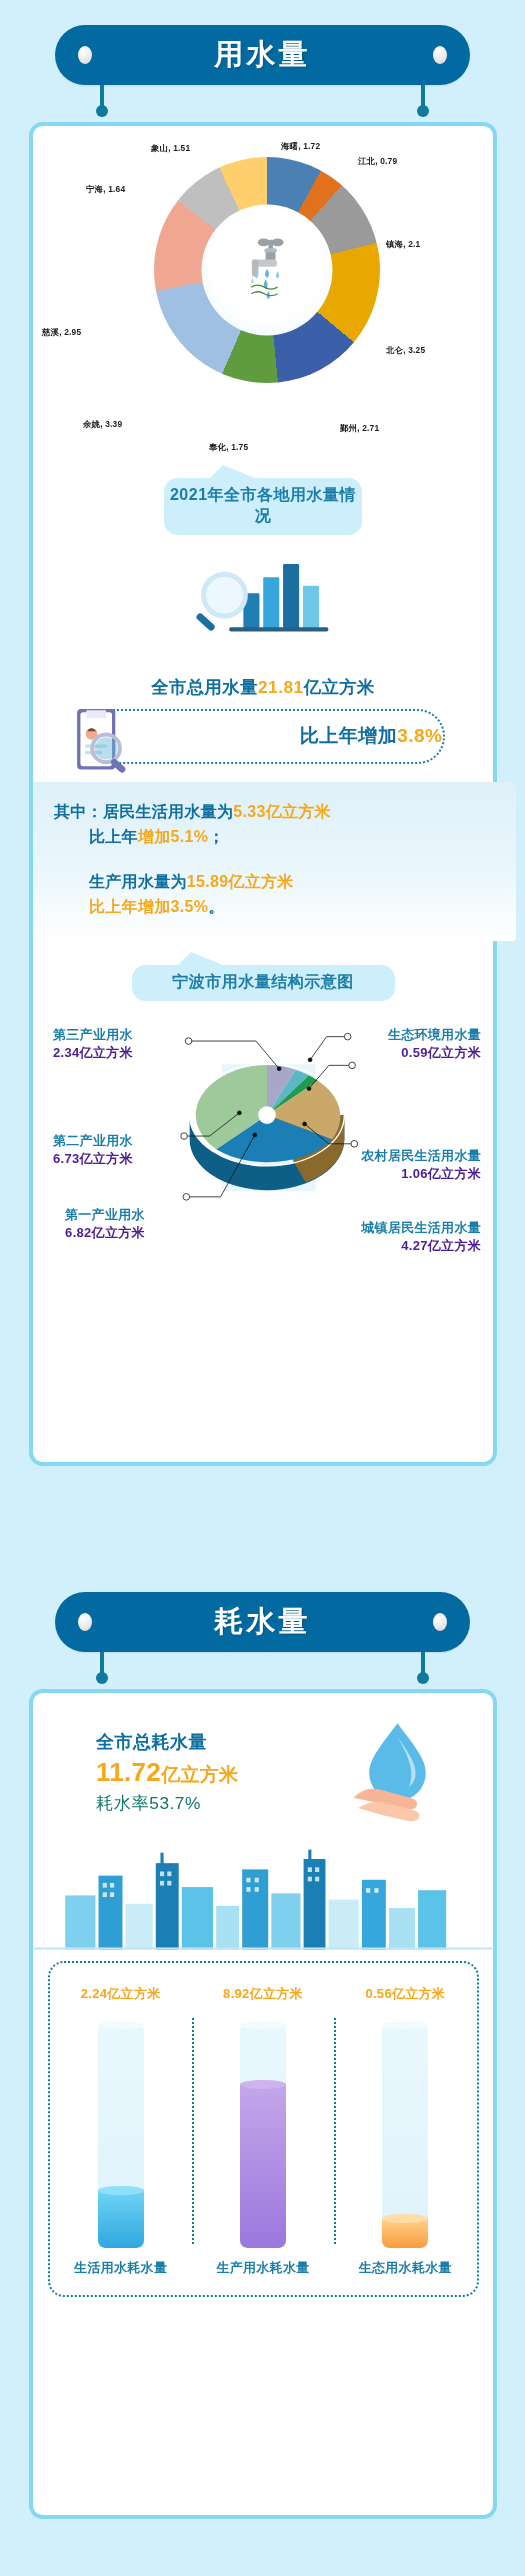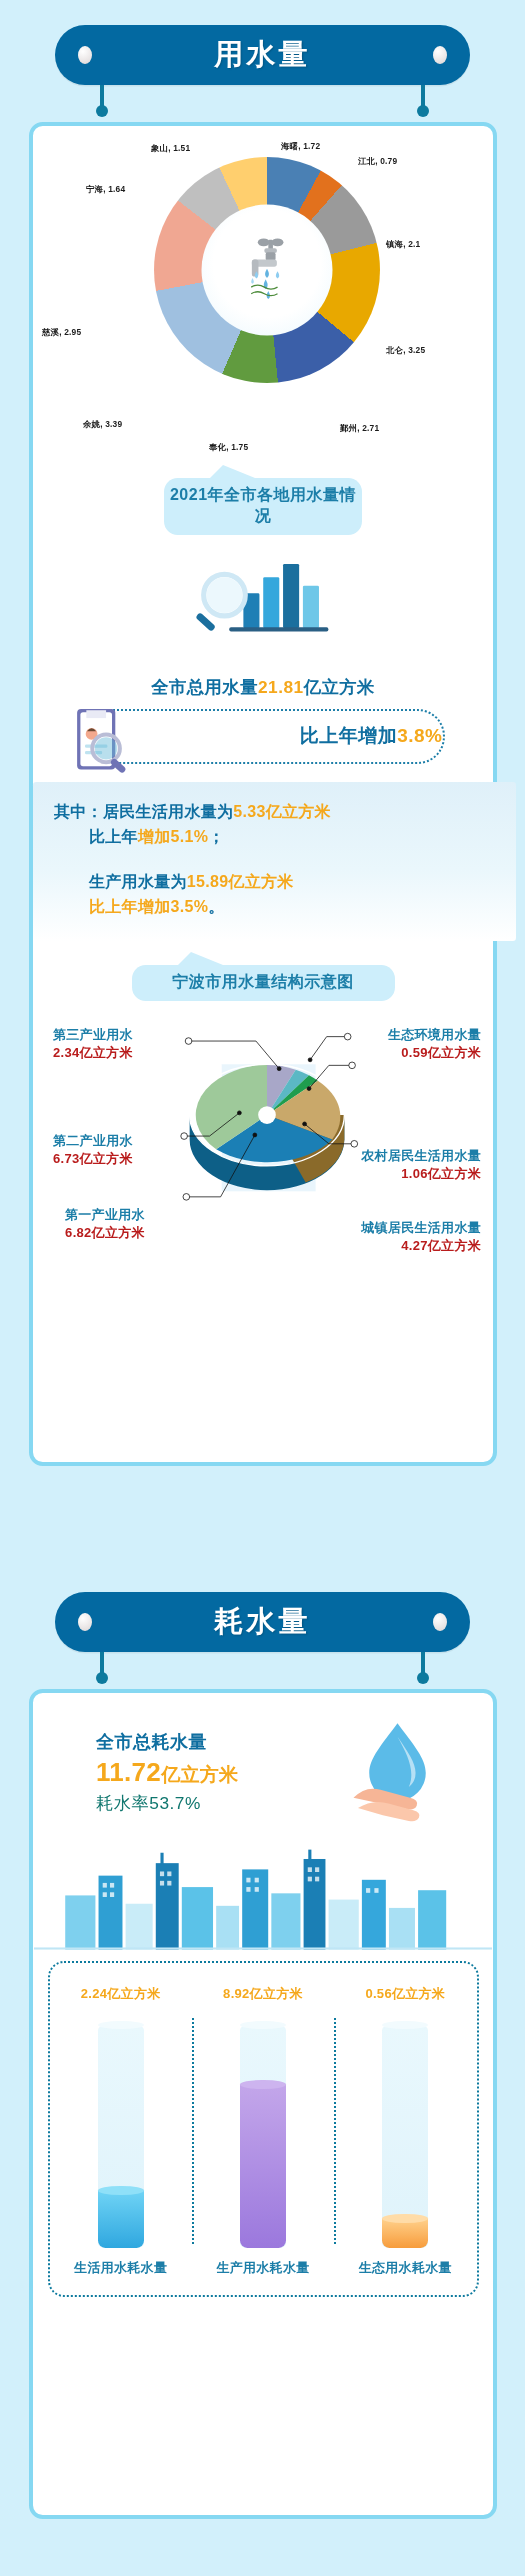--- a/index.html
+++ b/index.html
@@ -99,21 +99,21 @@
     background:linear-gradient(180deg,#dff0f9 0%,#eaf7fc 55%,#ffffff 100%);
     border-radius:3.2px;
   }
   .blue-panel p { font-size:16px; font-weight:bold; color:#0f6ea0; line-height:1.55; letter-spacing:0.3px; }
   .indent { padding-left:35px; }
 
   
   .pie-area { position:relative; width:468px; height:273px; }
   .pie-label { position:absolute; white-space:nowrap; }
   .pie-label .name { display:block; font-size:13px; font-weight:bold; color:#1c7ea8; letter-spacing:0.3px; }
-  .pie-label .val  { display:block; font-size:13px; font-weight:bold; color:#b91c1c; letter-spacing:0.3px; }
+  .pie-label .val  { display:block; font-size:13px; font-weight:bold; color:#4c1d95; letter-spacing:0.3px; }
   .pie-label.r .name, .pie-label.r .val { text-align:right; }
 
   
   .cons-head { position:relative; width:468px; height:152px; }
   .cons-text { position:absolute; left:63px; top:37px; }
   .cons-text .l1 { font-size:18px; font-weight:bold; color:#0f6ea0; letter-spacing:0.5px; }
   .cons-text .l2 { font-size:26px; font-weight:bold; color:#f5a81c; letter-spacing:0.3px; margin-top:3.2px; }
   .cons-text .l2 .unit { font-size:19px; }
   .cons-text .l3 { font-size:17.3px; font-weight:normal; color:#0f766e; margin-top:3.2px; letter-spacing:0.5px; }
 

